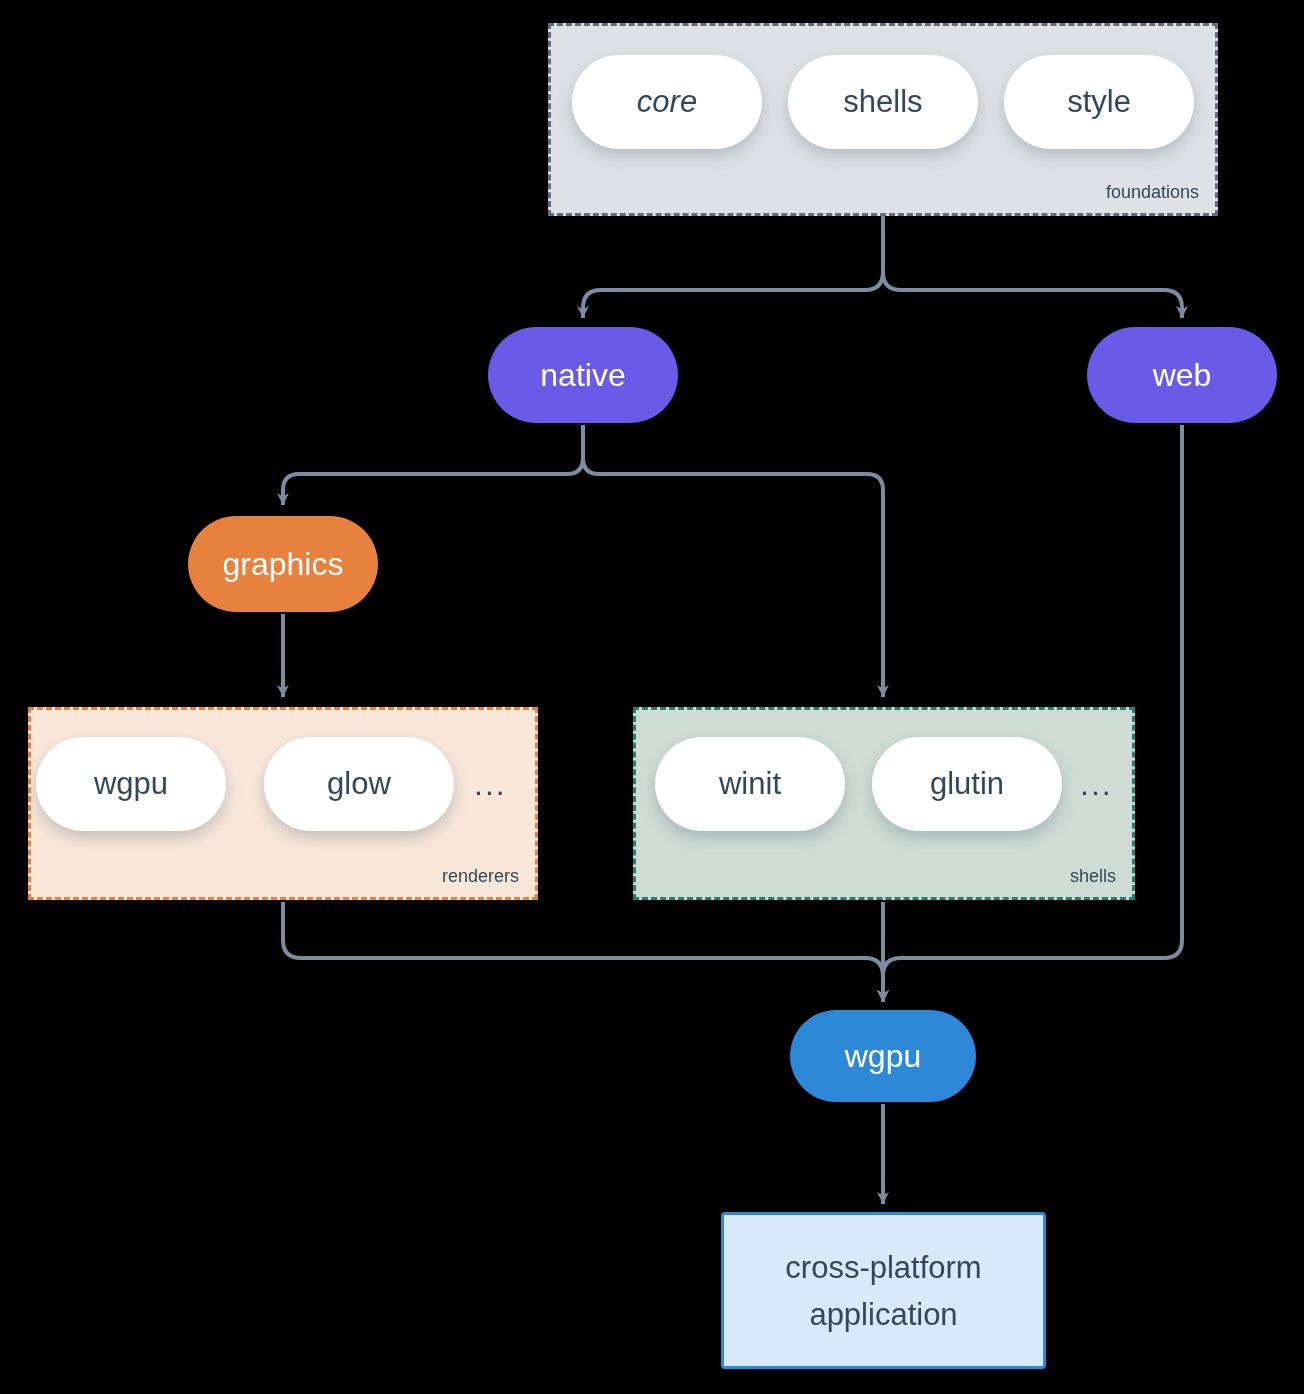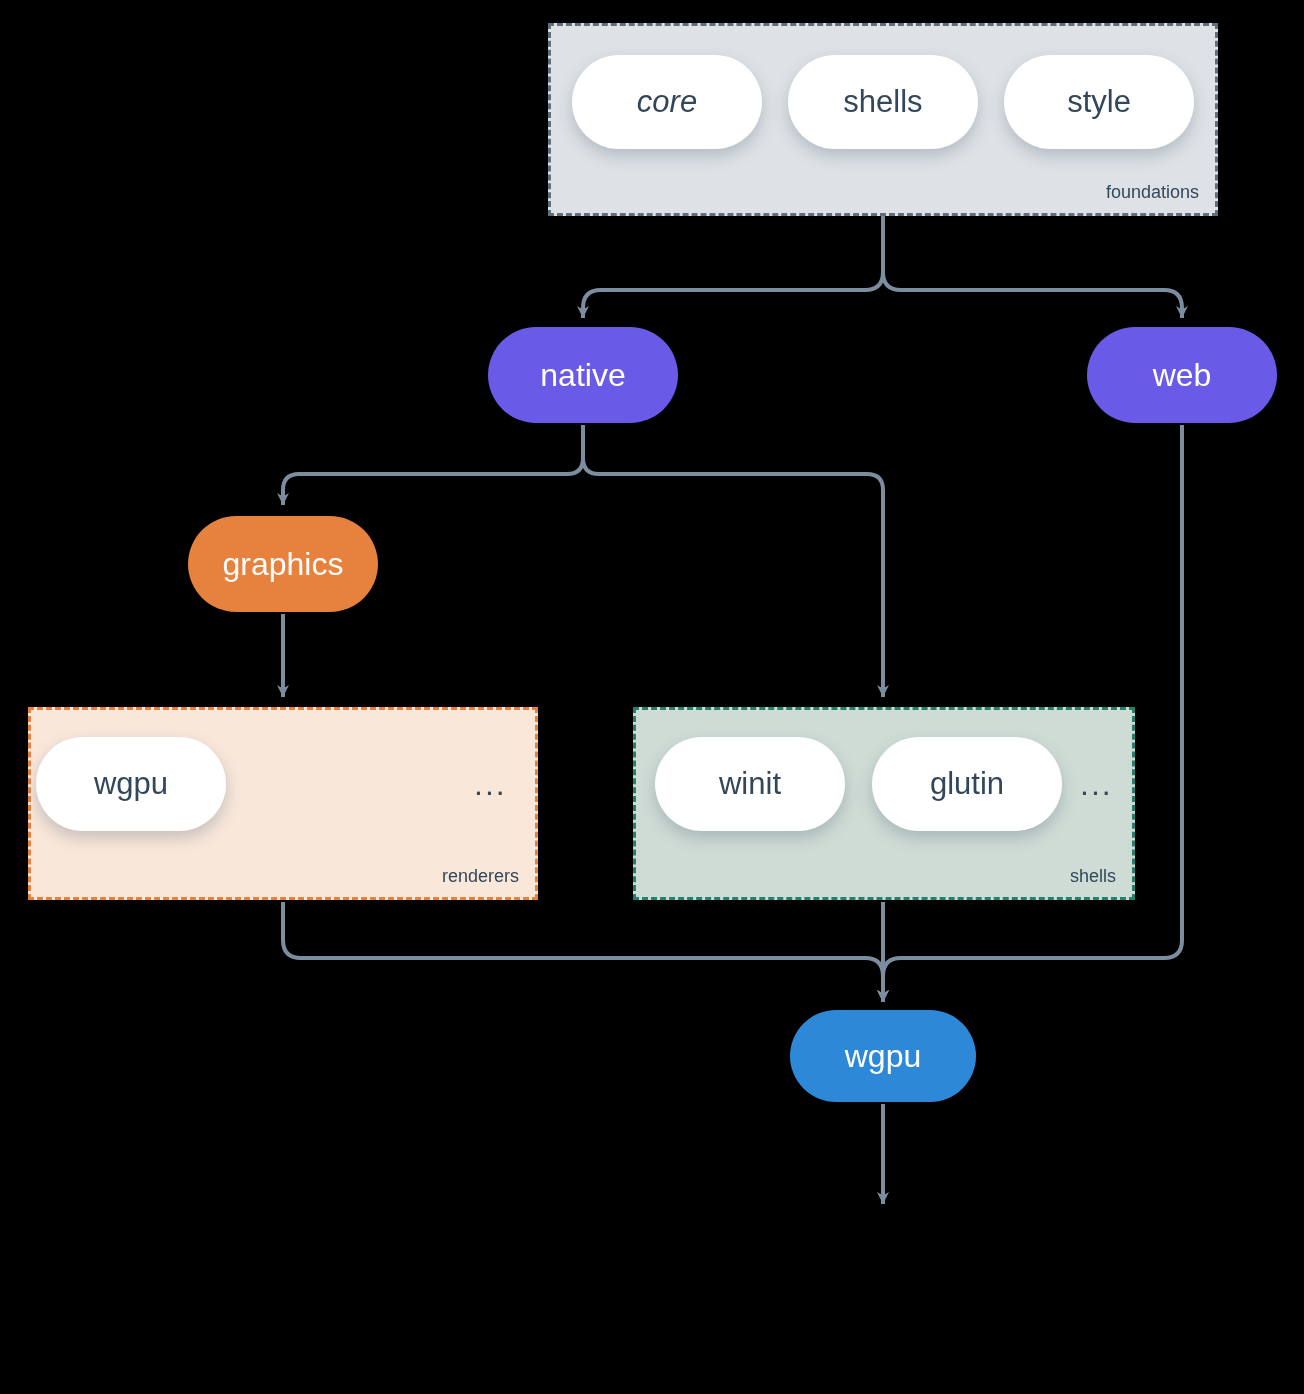--- a/index.html
+++ b/index.html
@@ -130,33 +130,40 @@
   </div>
 
   <div class="node orange node-graphics">
     <span>graphics</span>
   </div>
 
   <div class="groupbox renderers">
     <div class="whitepill" style="left:5px; top:27px;">
       <span>wgpu</span>
     </div>
+    <div class="whitepill" style="left:233px; top:27px;">
+      <span>glow</span>
+    </div>
     <div class="ellipsis" style="left:443px; top:27px;">...</div>
     <div class="grouplabel">renderers</div>
   </div>
 
   <div class="groupbox shells">
     <div class="whitepill" style="left:19px; top:27px;">
       <span>winit</span>
     </div>
     <div class="whitepill" style="left:236px; top:27px;">
       <span>glutin</span>
     </div>
     <div class="ellipsis" style="left:444px; top:27px;">...</div>
     <div class="grouplabel">shells</div>
   </div>
 
   <div class="node blue node-iced">
     <span>wgpu</span>
   </div>
 
+  <div class="appbox">
+    <span>cross-platform</span>
+    <span>application</span>
+  </div>
 
 </div>
 
 </body></html>

